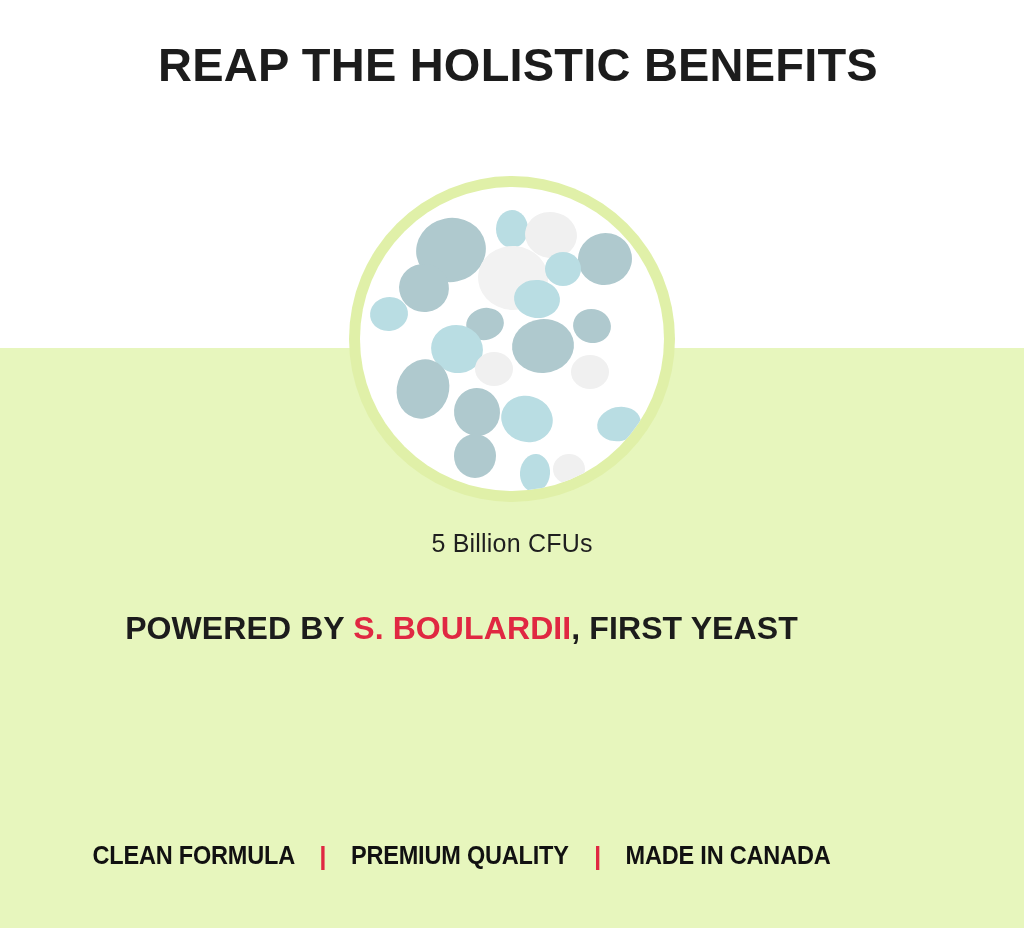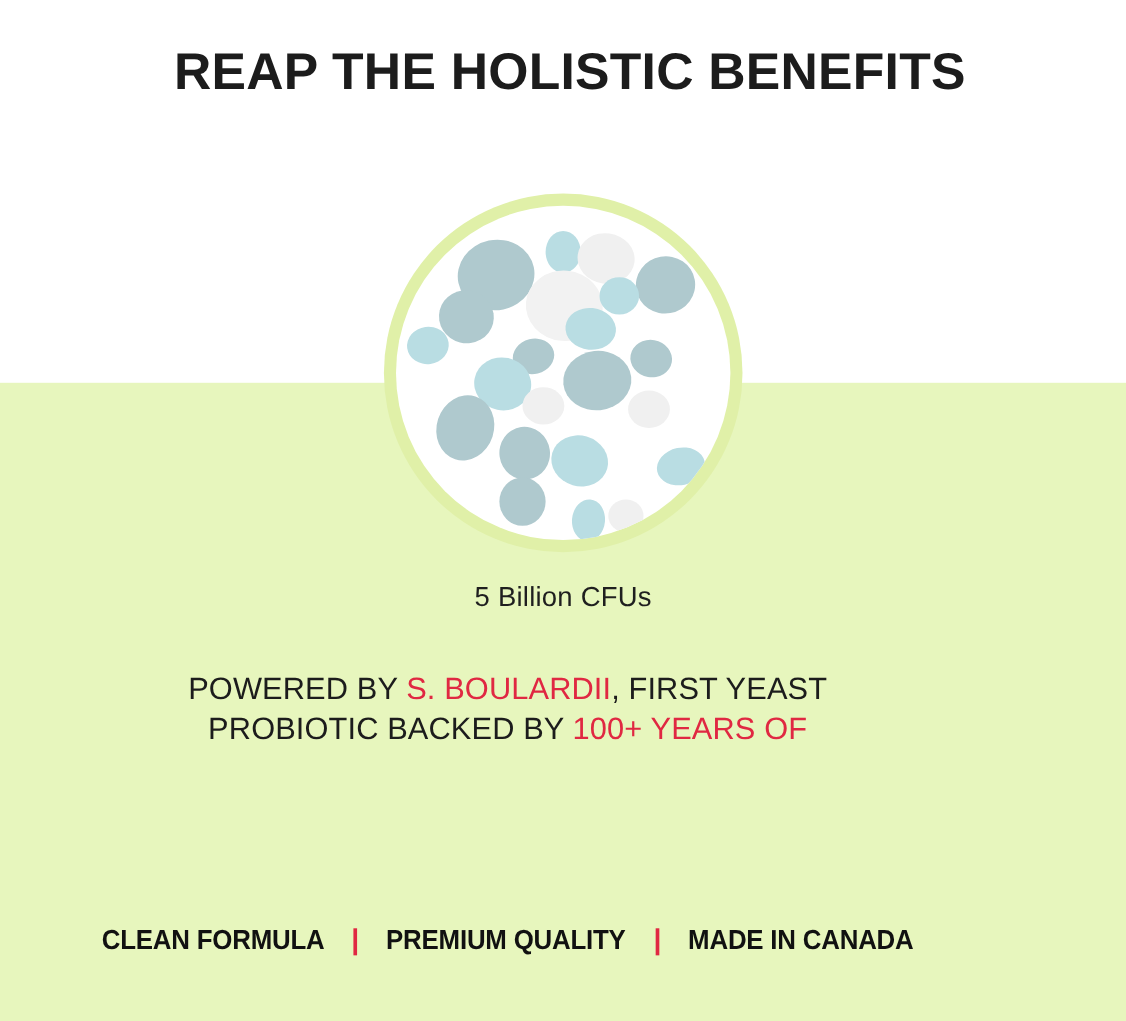--- a/index.html
+++ b/index.html
@@ -84,43 +84,43 @@
     letter-spacing: 0.2px;
   }
 
   
   .claim {
     position: absolute;
     left: 0;
     top: 608px;
     width: 923px;
     text-align: center;
-    font-size: 28px;
-    font-weight: normal;
+    font-size: 32px;
+    font-weight: bold;
     line-height: 1.31;
     color: #1c1c1c;
     letter-spacing: 0.1px;
   }
   .claim .claim-line {
     display: block;
     white-space: nowrap;
   }
   .accent-body {
     color: #e02842;
   }
 
   
   .badge-bar {
     position: absolute;
     left: 0;
     top: 841px;
     width: 923px;
     display: flex;
     justify-content: center;
-    align-items: flex-start;
+    align-items: center;
     font-size: 25px;
     font-weight: bold;
     color: #111111;
     letter-spacing: -0.2px;
   }
   .badge-item {
     white-space: nowrap;
     font-family: "Liberation Sans", sans-serif;
     font-weight: bold;
     transform: scaleX(0.94);
@@ -177,21 +177,20 @@
           <ellipse cx="188" cy="299" rx="15" ry="19" fill="#b9dde3" transform="rotate(5 188 299)"></ellipse>
           <ellipse cx="222" cy="295" rx="16" ry="15" fill="#f0f0f0"></ellipse>
         </g>
     </svg>
   </div>
 
   <div class="cfu-caption">5 Billion CFUs</div>
 
   <div class="claim">
     <span class="claim-line"><span>POWERED BY </span><span class="accent-body">S. BOULARDII</span><span>, FIRST YEAST</span></span>
-    <span class="claim-line"><span>PROBIOTIC BACKED BY </span><span class="accent-body">100+ YEARS OF</span></span>
   </div>
 
   <div class="badge-bar">
     <span class="badge-item">CLEAN FORMULA</span>
     <span class="badge-sep">|</span>
     <span class="badge-item">PREMIUM QUALITY</span>
     <span class="badge-sep">|</span>
     <span class="badge-item">MADE IN CANADA</span>
   </div>
 

